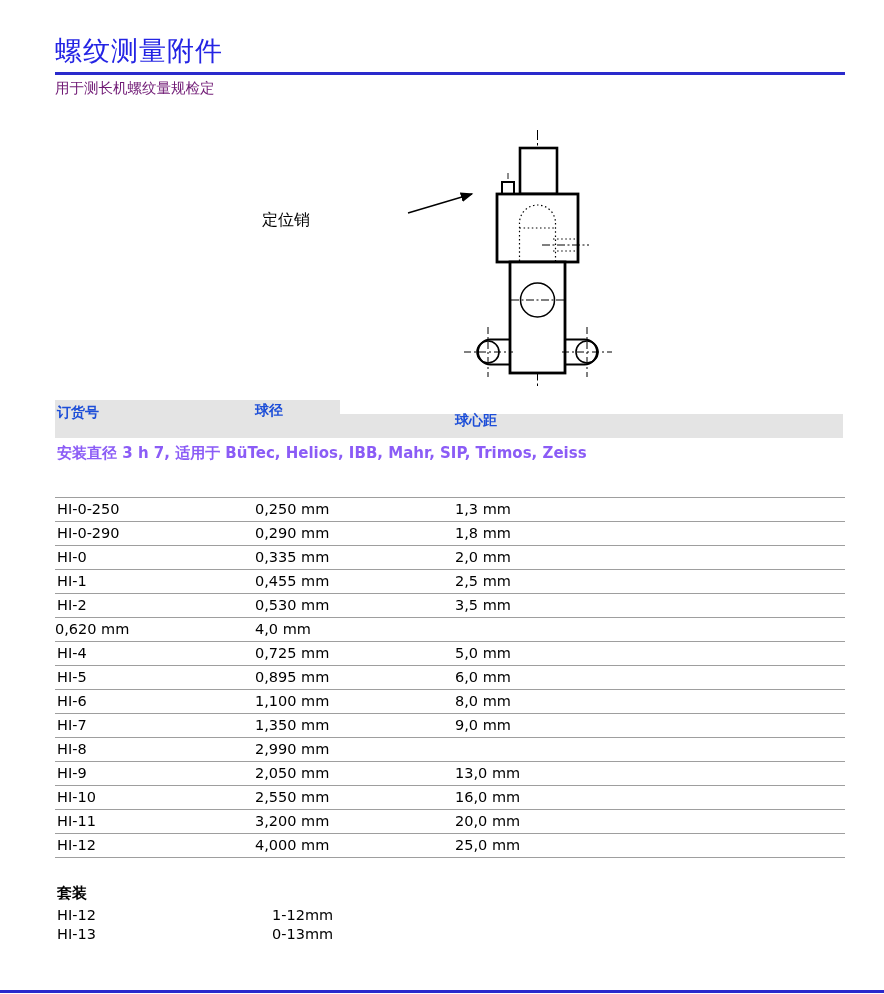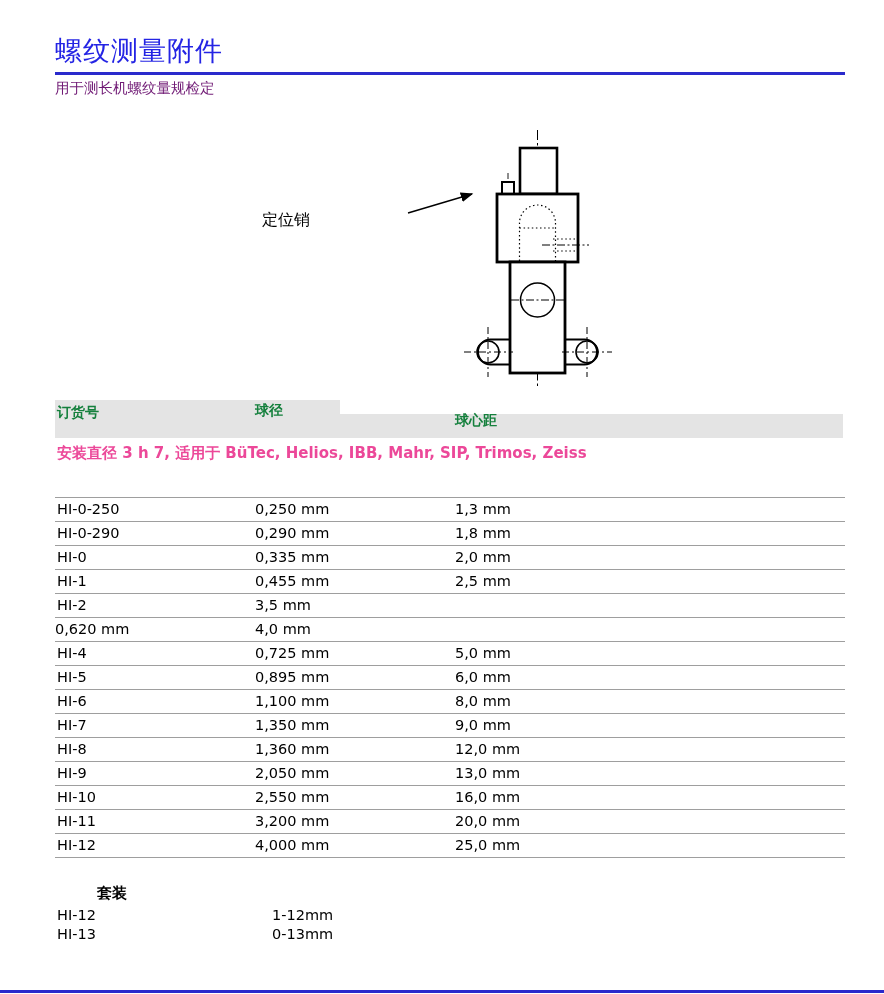--- a/index.html
+++ b/index.html
@@ -22,41 +22,41 @@
   
   .callout-label{
     position:absolute;left:262px;top:210px;
     font-family:"DejaVu Serif","Liberation Serif",serif;
     font-size:16px;color:#000;
   }
   .drawing-svg{position:absolute;left:400px;top:120px;}
   
   .band-left{position:absolute;left:55px;top:400px;width:285px;height:38px;background:#E4E4E4;}
   .band-right{position:absolute;left:340px;top:414px;width:503px;height:24px;background:#E4E4E4;}
-  .col-h{position:absolute;font-size:14px;font-weight:bold;color:#15803d;}
+  .col-h{position:absolute;font-size:14px;font-weight:bold;color:#1d4ed8;}
   .col-h1{left:57px;top:404px;}
   .col-h2{left:255px;top:402px;}
   .col-h3{left:455px;top:412px;}
   .section-header{
-    position:absolute;left:57px;top:444px;font-size:15px;font-weight:bold;color:#ec4899;
+    position:absolute;left:57px;top:444px;font-size:15px;font-weight:bold;color:#8b5cf6;
   }
   
   .rows{
     position:absolute;left:55px;top:497px;width:790px;
     border-bottom:1px solid #9E9E9E;
   }
   .trow{
     display:flex;height:23px;border-top:1px solid #9E9E9E;
     font-size:14.5px;line-height:23px;
   }
   .trow .c1{width:200px;padding-left:2px;box-sizing:border-box;}
   .trow .c2{width:200px;}
   .trow .c3{flex:1;}
   
-  .sets-heading{position:absolute;left:57px;top:884px;font-size:15px;font-weight:bold;margin-left:40px;}
+  .sets-heading{position:absolute;left:57px;top:884px;font-size:15px;font-weight:bold;}
   .sets-rows{position:absolute;left:57px;top:906px;width:500px;font-size:14.5px;line-height:19px;}
   .srow{display:flex;}
   .srow .c1{width:215px;}
   
   .footer-rule{position:absolute;left:0;top:990px;width:884px;height:3px;background:#2A2ACC;}
 </style>
 </head>
 <body>
 
 <div class="page">
@@ -131,20 +131,21 @@
         <span class="c2">0,335 mm</span>
         <span class="c3">2,0 mm</span>
       </div>
     <div class="trow">
         <span class="c1">HI-1</span>
         <span class="c2">0,455 mm</span>
         <span class="c3">2,5 mm</span>
       </div>
     <div class="trow">
         <span class="c1">HI-2</span>
+        <span class="c2">0,530 mm</span>
         <span class="c3">3,5 mm</span>
       </div>
     <div class="trow">
         <span class="c2">0,620 mm</span>
         <span class="c3">4,0 mm</span>
       </div>
     <div class="trow">
         <span class="c1">HI-4</span>
         <span class="c2">0,725 mm</span>
         <span class="c3">5,0 mm</span>
@@ -159,22 +160,21 @@
         <span class="c2">1,100 mm</span>
         <span class="c3">8,0 mm</span>
       </div>
     <div class="trow">
         <span class="c1">HI-7</span>
         <span class="c2">1,350 mm</span>
         <span class="c3">9,0 mm</span>
       </div>
     <div class="trow">
         <span class="c1">HI-8</span>
-        <span class="c2">1,360 mm</span>
-        <span class="c3">12,0 mm</span>
+        <span class="c2">2,990 mm</span>
       </div>
     <div class="trow">
         <span class="c1">HI-9</span>
         <span class="c2">2,050 mm</span>
         <span class="c3">13,0 mm</span>
       </div>
     <div class="trow">
         <span class="c1">HI-10</span>
         <span class="c2">2,550 mm</span>
         <span class="c3">16,0 mm</span>

